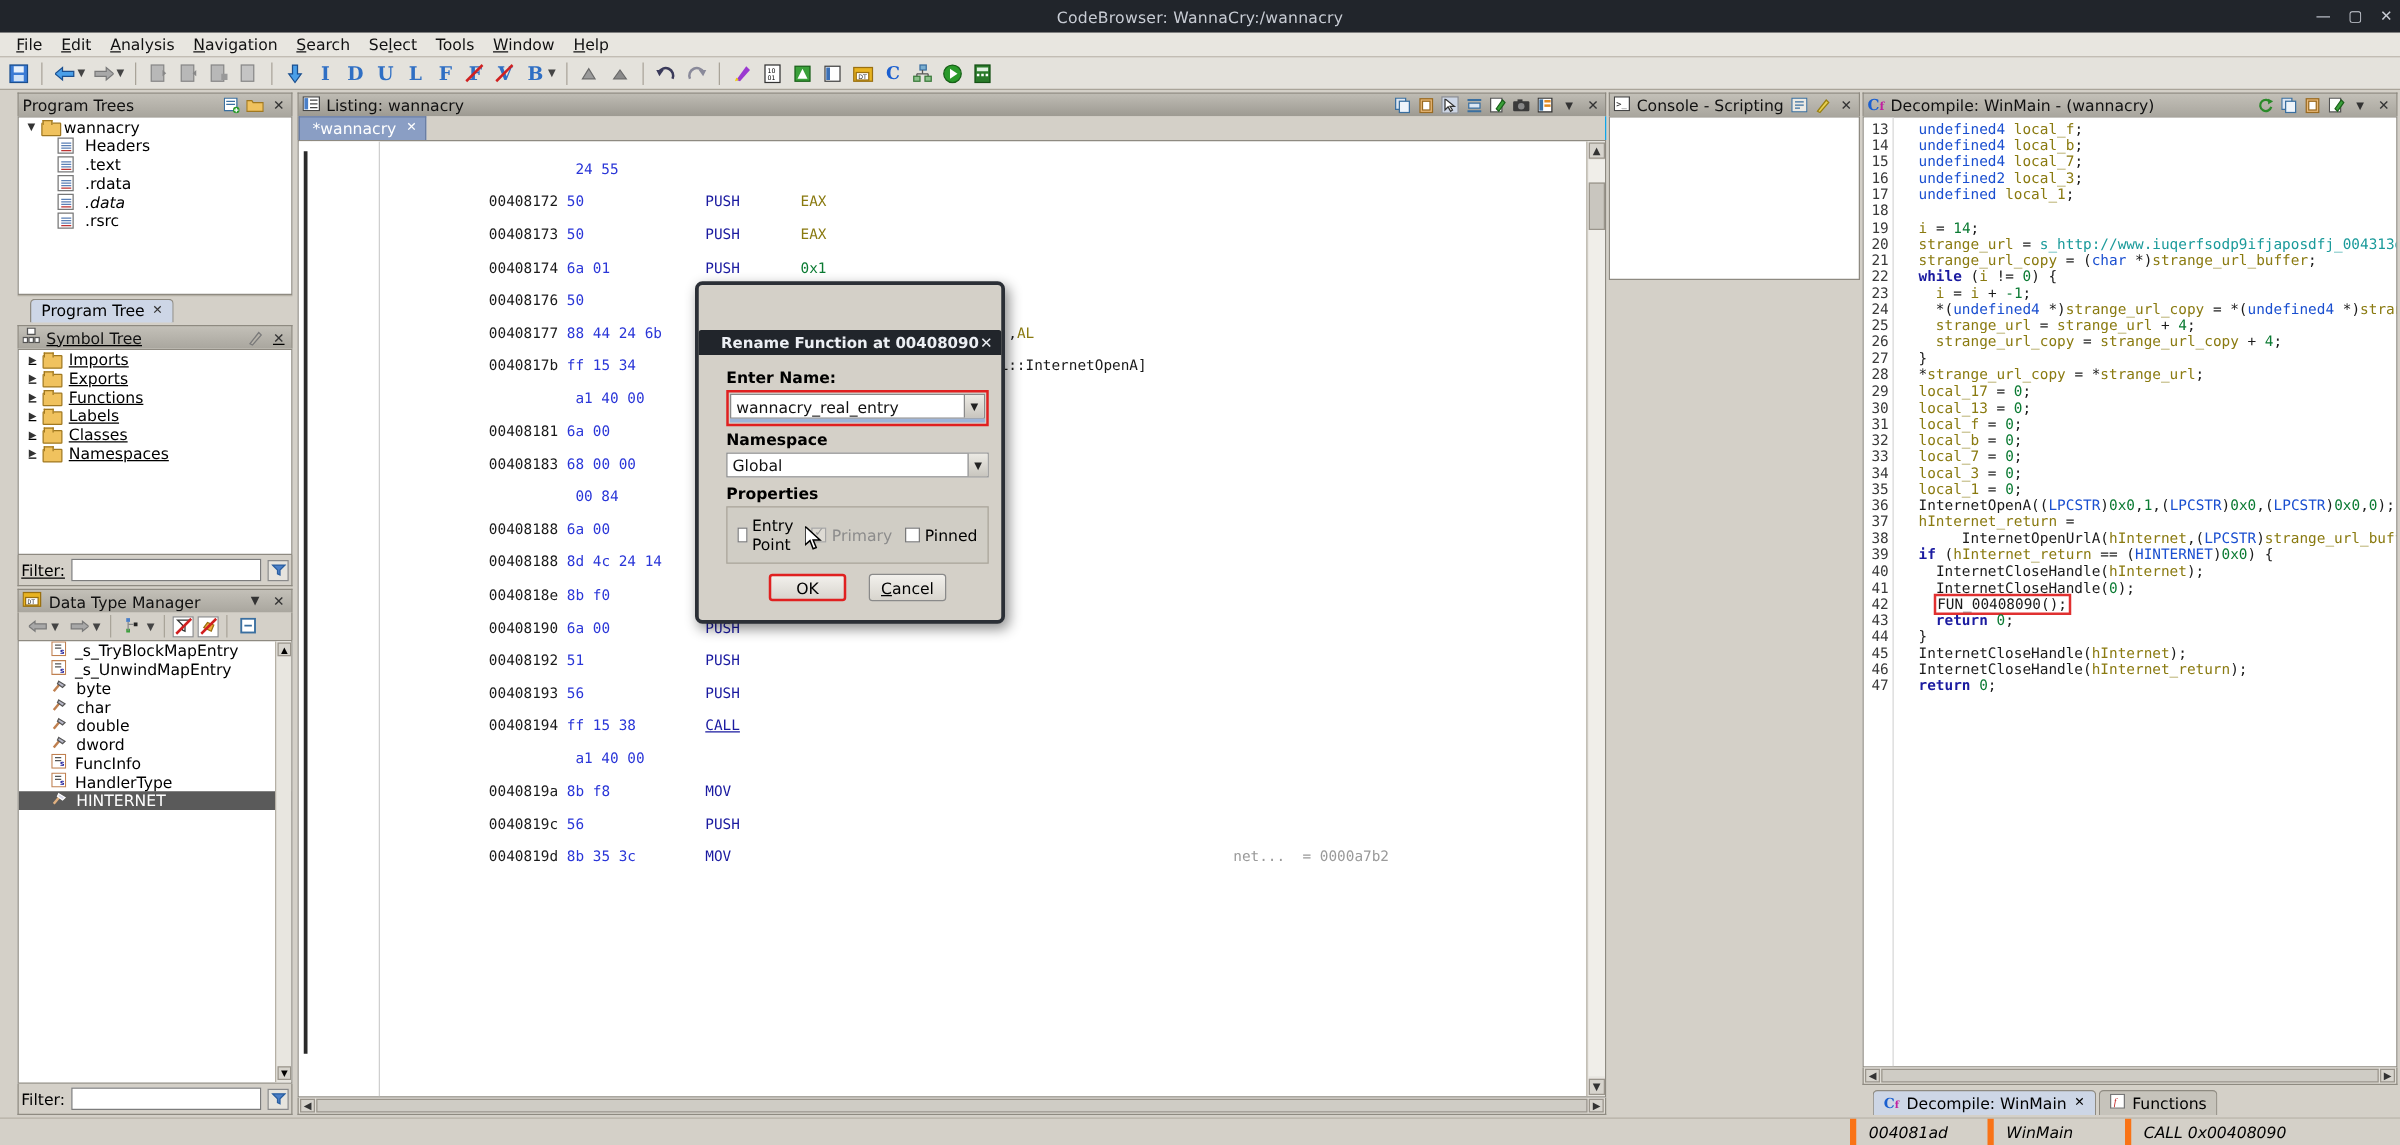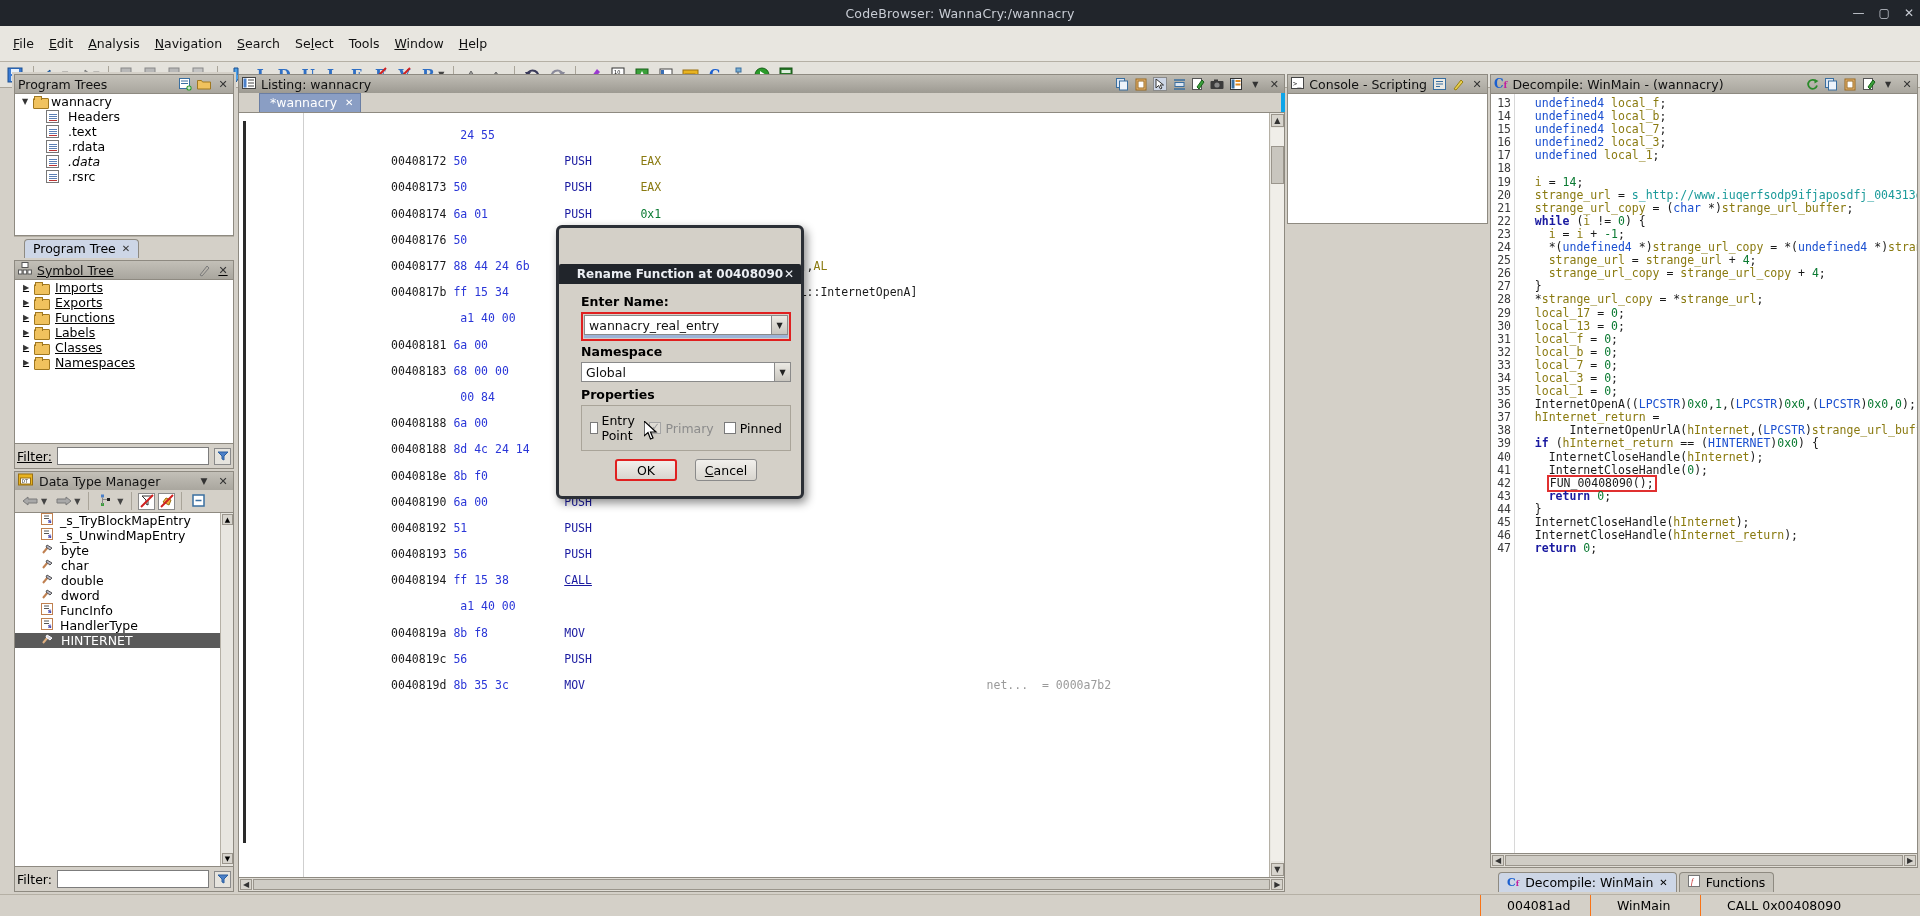--- a/index.html
+++ b/index.html
@@ -21,21 +21,21 @@
   }
   .titlebar .tb-title { letter-spacing: .2px; }
   .titlebar .tb-btns {
     position: absolute; right: 6px; top: 0; height: 26px;
     display: flex; align-items: center; gap: 14px; color: #c8ccd4;
   }
   .titlebar .tb-btns span { font-size: 12px; cursor: default; line-height: 1; }
 
   
   .menubar {
-    height: 36px; background: #e8e6e0; border-bottom: 1px solid #b5b0a5;
+    height: 20px; background: #e8e6e0; border-bottom: 1px solid #b5b0a5;
     display: flex; align-items: center; padding-left: 6px; gap: 1px;
   }
   .menubar .mi {
     padding: 2px 7px; font-size: 12.5px; color: #111;
   }
   .menubar .mi u { text-decoration: underline; }
 
   
   .toolbar {
     height: 26px; background: #e4e2dc; border-bottom: 1px solid #a9a499;
@@ -124,22 +124,22 @@
     height: 22px; display: flex; align-items: center; gap: 3px; padding: 0 4px;
     background: #d4d0c8; border: 1px solid #8e8a81; border-top: none; border-bottom:none;
   }
   .dtm-toolbar .tb-sep { margin: 0 3px; }
 
   
   .center-col { flex: 1; display: flex; padding: 2px; gap: 2px;
                 min-width: 0; }
   .listing-wrap { flex: 1; display: flex; flex-direction: column; min-height: 0; }
   .listing-tabs {
-    height: 19px; display: flex; align-items: flex-end; padding-left: 20px;
-    background: #d4d0c8; border-left:1px solid #8e8a81; border-right:4px solid #0ea5e9;
+    height: 19px; display: flex; align-items: flex-end; padding-left: 0;
+    background: #d4d0c8; border-left:1px solid #8e8a81; border-right:1px solid #0ea5e9;
   }
   .listing-tabs .ltab {
     background: #8a9ec4; color: #fff; border: 1px solid #6a7ea4; border-bottom: none;
     padding: 1px 7px 2px 10px; font-size: 12.5px; display: flex; align-items: center; gap: 8px;
   }
   .listing-body {
     flex: 1; background: #fff; border: 1px solid #8e8a81;
     position: relative; overflow: hidden; display: flex;
   }
   .gutter-mark { width: 10px; background: #fff; position: relative; }
@@ -226,36 +226,37 @@
   .decomp-tabs .dtab.inactive { background: #c6c3bb; }
 
   
   .statusbar {
     position: absolute; bottom: 0; left: 0; right: 0; height: 22px;
     background: #d4d0c8; border-top: 1px solid #b5b0a5;
     display: flex; align-items: stretch; font-size: 12.5px;
   }
   .statusbar .sb-fill { flex: 1; }
   .statusbar .sb-cell {
-    border-left: 1px solid #f97316; padding: 2px 26px; display: flex; align-items: center;
+    border-left: 5px solid #f97316; padding: 2px 10px; display: flex; align-items: center;
     background: #d4d0c8;
+    font-style: italic;
   }
   .dialog {
     position: absolute; left: 556px; top: 225px; width: 248px;
     border: 3px solid #2b2f36; border-radius: 6px;
     background: #d4d0c8; box-shadow: 3px 4px 10px rgba(0,0,0,.45);
     z-index: 50;
   }
   .dlg-title {
     height: 20px; background: #21252b; color: #eceff4; border-radius: 2px 2px 0 0;
     display: flex; align-items: center; justify-content: center; position: relative;
     font-size: 12px; font-weight: bold; margin-top: 36px;
   }
   .dlg-title .dlg-x { position: absolute; right: 7px; font-weight: bold; font-size: 12px; }
-  .dlg-inner { padding: 8px 10px 6px 9px; margin-left: 13px; }
+  .dlg-inner { padding: 8px 10px 6px 22px; }
   .dlg-label { font-weight: bold; font-size: 12.5px; margin: 2px 0 3px 0; }
   .dlg-combo {
     display: flex; align-items: stretch; height: 20px; border: 1px solid #8a8a8a;
     background: #fff; margin-bottom: 2px;
   }
   .dlg-combo .val { flex: 1; padding: 2px 4px; font-size: 12.5px; color: #111; }
   .dlg-combo .drop {
     width: 16px; background: linear-gradient(to bottom,#eceae4,#c9c6bf);
     border-left: 1px solid #8a8a8a; display: flex; align-items: center;
     justify-content: center; font-size: 8px; color: #222;

